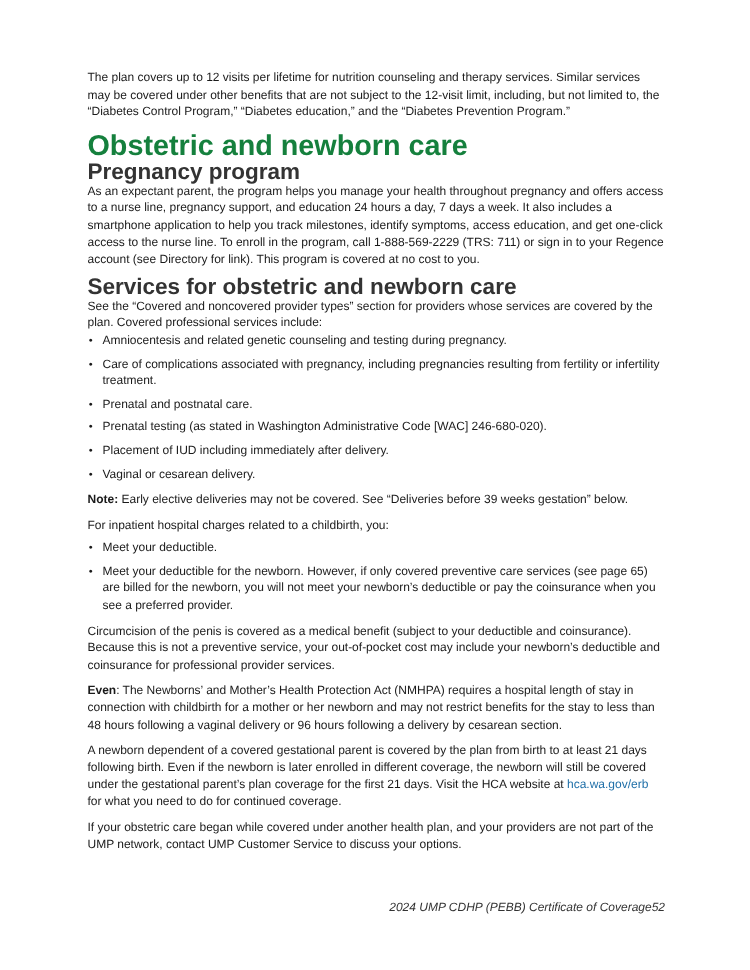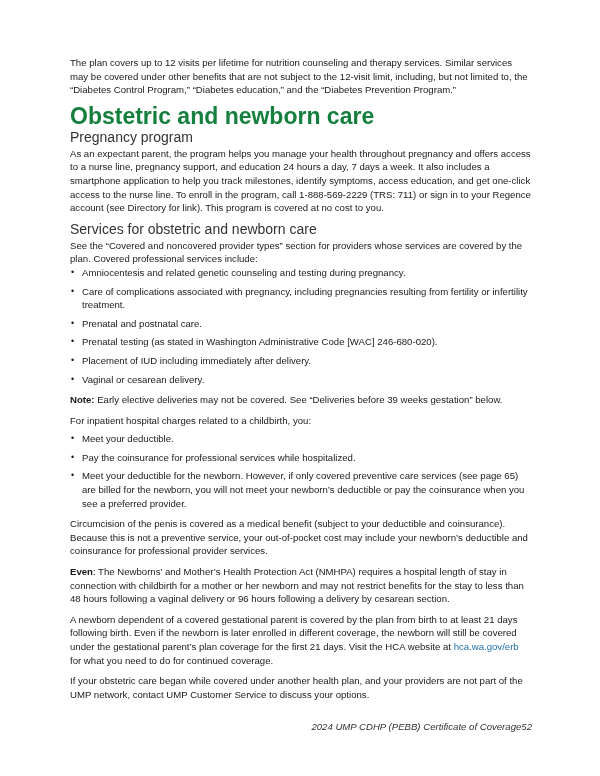--- a/index.html
+++ b/index.html
@@ -8,21 +8,21 @@
     font-family: "Liberation Sans", "DejaVu Sans", sans-serif;
     color: #1a1a1a;
   }
   .page { position: absolute; left: 70px; top: 56px; width: 462px; }
   p { margin: 0; font-size: 9.6px; line-height: 13.6px; }
   .gap { margin-top: 7px; }
   h1 {
     margin: 2px 0 0 0; font-size: 23px; line-height: 24px; font-weight: bold; color: #15803d;
   }
   h2 {
-    margin: 0; font-size: 14px; line-height: 19px; font-weight: normal; color: #333;
+    margin: 0; font-size: 18px; line-height: 19px; font-weight: bold; color: #333;
   }
   h2.second { margin-top: 5px; }
   ul { list-style: none; margin: 0; padding: 0; }
   li {
     position: relative; padding-left: 12px; font-size: 9.6px; line-height: 13.6px;
     margin-top: 5px;
   }
   li.first { margin-top: 0; }
   li::before {
     content: "\2022"; position: absolute; left: 1px; top: 0; font-size: 9px;
@@ -54,21 +54,20 @@
     <li>Prenatal and postnatal care.</li>
     <li>Prenatal testing (as stated in Washington Administrative Code [WAC] 246-680-020).</li>
     <li>Placement of IUD including immediately after delivery.</li>
     <li>Vaginal or cesarean delivery.</li>
   </ul>
   <p class="gap"><b>Note:</b><span> Early elective deliveries may not be covered. See “Deliveries before 39 weeks gestation” below.</span></p>
 
   <p class="gap">For inpatient hospital charges related to a childbirth, you:</p>
   <ul>
     <li>Meet your deductible.</li>
-    <li>Pay the coinsurance for professional services while hospitalized.</li>
     <li>Meet your deductible for the newborn. However, if only covered preventive care services (see page 65) are billed for the newborn, you will not meet your newborn’s deductible or pay the coinsurance when you see a preferred provider.</li>
   </ul>
 
   <p class="gap">Circumcision of the penis is covered as a medical benefit (subject to your deductible and coinsurance). Because this is not a preventive service, your out-of-pocket cost may include your newborn’s deductible and coinsurance for professional provider services.</p>
 
   <p class="gap"><b>Even</b><span>: The Newborns’ and Mother’s Health Protection Act (NMHPA) requires a hospital length of stay in connection with childbirth for a mother or her newborn and may not restrict benefits for the stay to less than 48 hours following a vaginal delivery or 96 hours following a delivery by cesarean section.</span></p>
 
   <p class="gap"><span>A newborn dependent of a covered gestational parent is covered by the plan from birth to at least 21 days following birth. Even if the newborn is later enrolled in different coverage, the newborn will still be covered under the gestational parent’s plan coverage for the first 21 days. Visit the HCA website at </span><a class="link" href="#">hca.wa.gov/erb</a><span> for what you need to do for continued coverage.</span></p>
 
   <p class="gap">If your obstetric care began while covered under another health plan, and your providers are not part of the UMP network, contact UMP Customer Service to discuss your options.</p>

